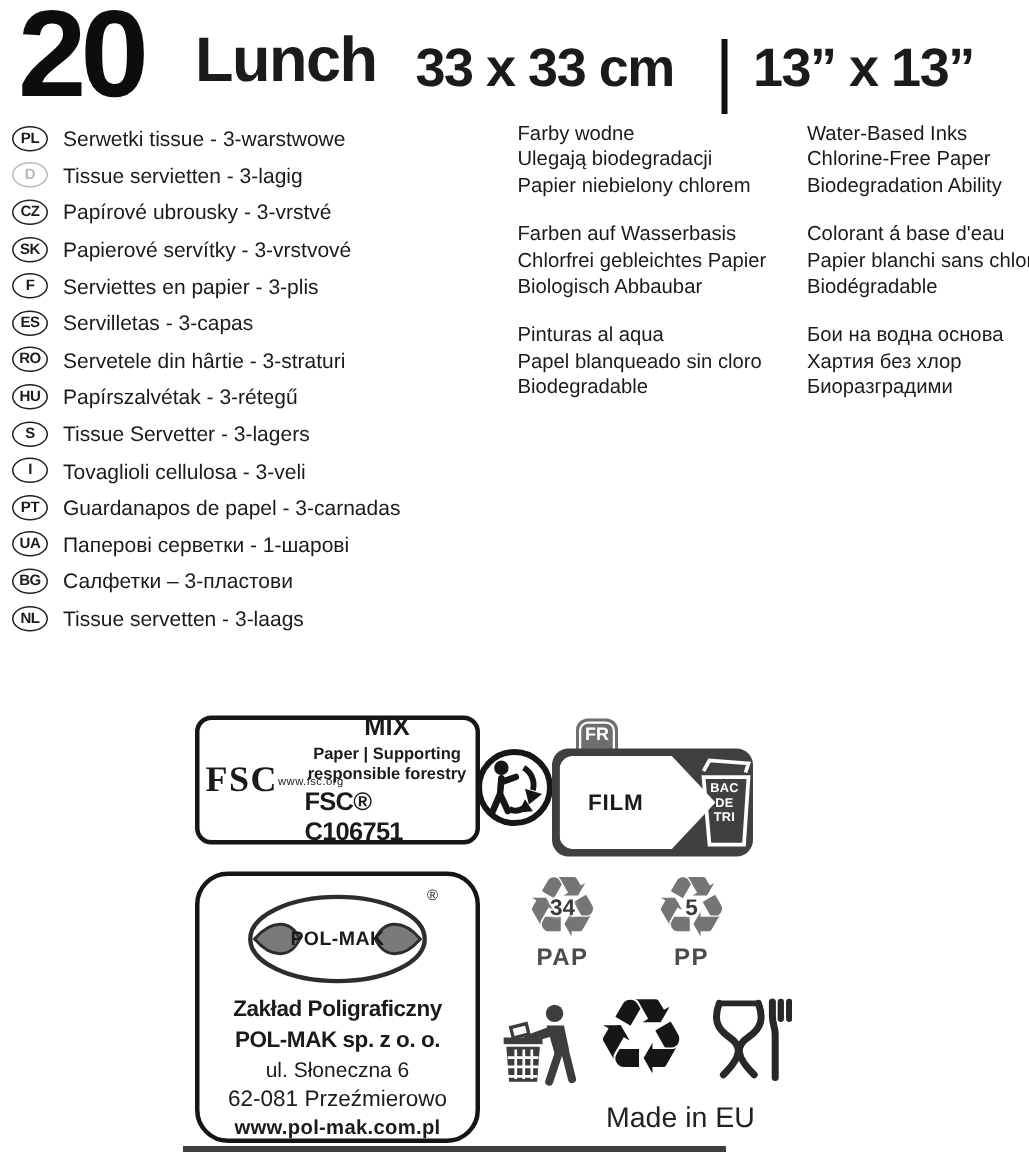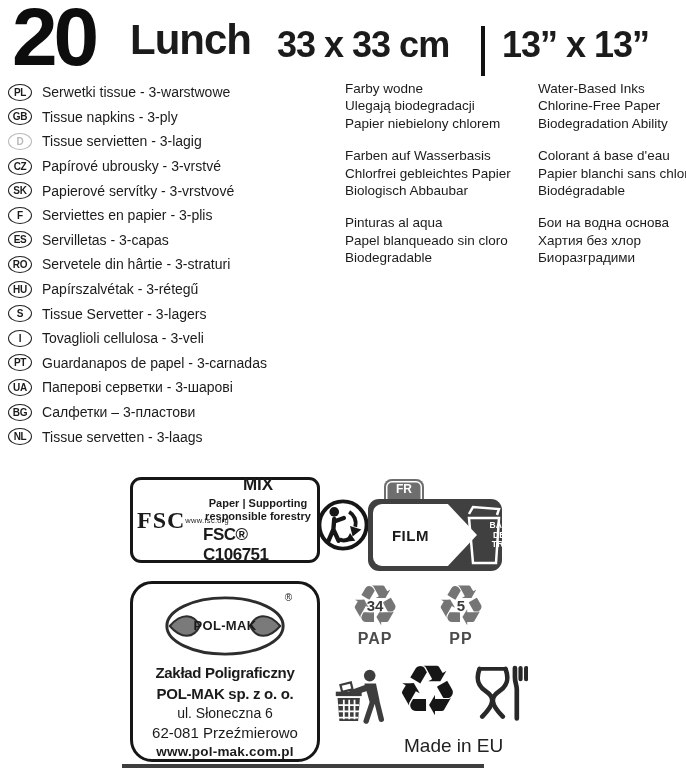--- a/index.html
+++ b/index.html
@@ -36,32 +36,32 @@
   .fsc-brand{font-family:"Liberation Serif","DejaVu Serif",serif;font-weight:bold;font-size:24px;line-height:20px;letter-spacing:1px;}
   .fsc-url{font-size:7.5px;letter-spacing:.3px;}
   .fsc-right{flex:1;display:flex;flex-direction:column;align-items:center;justify-content:flex-end;padding-right:4px;}
   .fsc-mix{font-size:17px;font-weight:bold;margin-bottom:2px;}
   .fsc-claim{font-size:11px;font-weight:bold;line-height:12.5px;text-align:center;}
   .fsc-cert{font-size:17px;font-weight:bold;margin-top:3px;letter-spacing:-0.5px;}
 
   
   .triman{position:absolute;left:315px;top:497px;width:56px;height:56px;}
   .sorting-label{position:absolute;left:368px;top:479px;width:134px;height:92px;}
-  .fr-tab{position:absolute;left:16px;top:0;width:40px;height:28px;background:#6e6e6e;
+  .fr-tab{position:absolute;left:16px;top:0;width:28px;height:28px;background:#6e6e6e;
           border-radius:8px 8px 0 0;color:#fff;font-weight:bold;font-size:12px;
           display:flex;align-items:flex-start;justify-content:center;padding-top:3px;box-sizing:border-box;
           box-shadow:inset 0 0 0 2px #6e6e6e, inset 0 0 0 3.5px #fff;}
   .label-body{position:absolute;left:0;top:20px;width:134px;height:72px;background:#404040;border-radius:11px;}
   .film-arrow{position:absolute;left:5px;top:5px;width:104px;height:62px;background:#fff;
               border-radius:9px 0 0 9px;clip-path:polygon(0 0,72% 0,100% 50%,72% 100%,0 100%);
               display:flex;align-items:center;}
   .film-text{width:72%;text-align:center;font-weight:bold;font-size:15px;letter-spacing:.5px;color:#1b1b1b;}
   .bin{position:absolute;right:0px;top:6px;width:38px;height:62px;}
   .bin svg{position:absolute;left:0;top:0;}
-  .bin-text{position:absolute;left:16px;top:16px;width:100%;text-align:center;color:#fff;font-weight:bold;
+  .bin-text{position:absolute;left:0;top:16px;width:100%;text-align:center;color:#fff;font-weight:bold;
             font-size:8.5px;line-height:9.5px;letter-spacing:.2px;}
 
   
   .company-box{position:absolute;left:130px;top:581px;width:190px;height:181px;border:3px solid #161616;
                border-radius:22px;box-sizing:border-box;text-align:center;padding-top:10px;}
   .pm-logo{position:relative;width:126px;height:64px;margin:0 auto 4px;}
   .pm-logo-text{position:absolute;left:0;top:24px;width:100%;text-align:center;font-weight:bold;
                 font-size:13px;letter-spacing:.3px;color:#1b1b1b;}
   .pm-reg{position:absolute;right:-4px;top:-2px;font-size:10px;}
   .co-line1,.co-line2{font-size:15px;font-weight:bold;line-height:21px;letter-spacing:-0.3px;}
@@ -95,24 +95,20 @@
   <div class="hdr-type">Lunch</div>
   <div class="hdr-metric">33 x 33 cm</div>
   <div class="hdr-divider"></div>
   <div class="hdr-imperial">13” x 13”</div>
 
   <div class="lang-list">
       <div class="lang-row">
         <span class="badge">PL</span>
         <span class="lang-label">Serwetki tissue - 3-warstwowe</span>
       </div>
-      <div class="lang-row">
-        <span class="badge">GB</span>
-        <span class="lang-label">Tissue napkins - 3-ply</span>
-      </div>
       <div class="lang-row muted">
         <span class="badge">D</span>
         <span class="lang-label">Tissue servietten - 3-lagig</span>
       </div>
       <div class="lang-row">
         <span class="badge">CZ</span>
         <span class="lang-label">Papírové ubrousky - 3-vrstvé</span>
       </div>
       <div class="lang-row">
         <span class="badge">SK</span>
@@ -141,21 +137,21 @@
       <div class="lang-row">
         <span class="badge">I</span>
         <span class="lang-label">Tovaglioli cellulosa - 3-veli</span>
       </div>
       <div class="lang-row">
         <span class="badge">PT</span>
         <span class="lang-label">Guardanapos de papel - 3-carnadas</span>
       </div>
       <div class="lang-row">
         <span class="badge">UA</span>
-        <span class="lang-label">Паперові серветки - 3-шарові</span>
+        <span class="lang-label">Паперові серветки - 1-шарові</span>
       </div>
       <div class="lang-row">
         <span class="badge">BG</span>
         <span class="lang-label">Салфетки – 3-пластови</span>
       </div>
       <div class="lang-row">
         <span class="badge">NL</span>
         <span class="lang-label">Tissue servetten - 3-laags</span>
       </div>
     </div>

